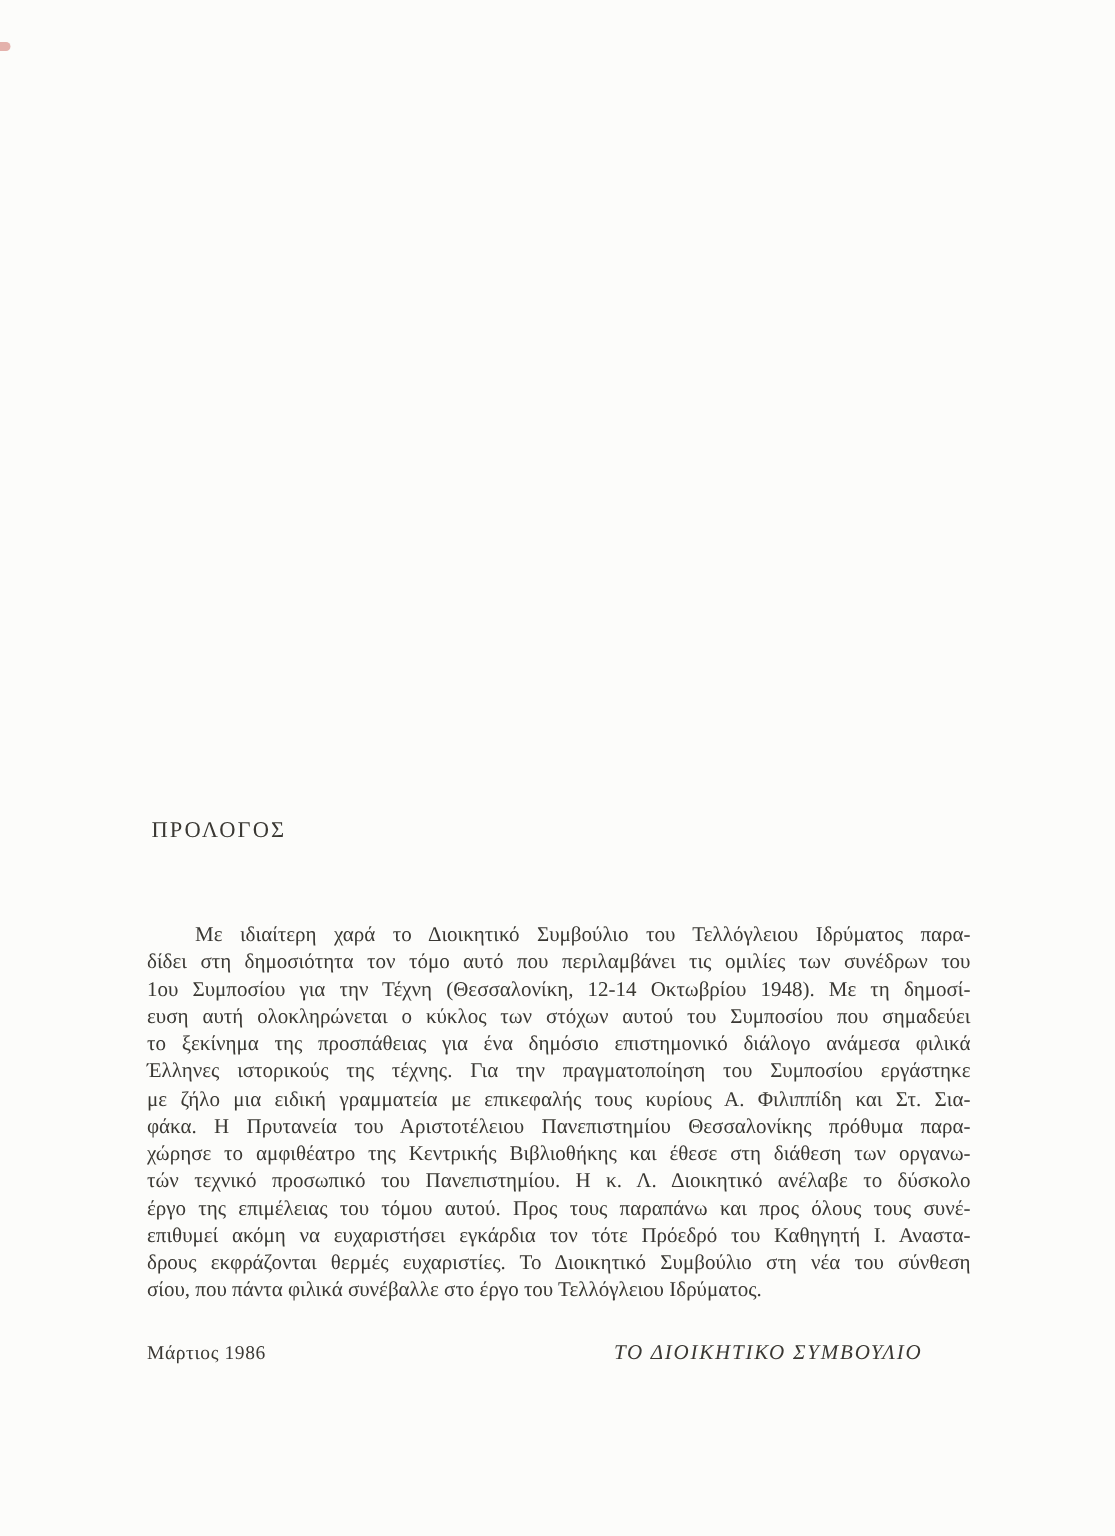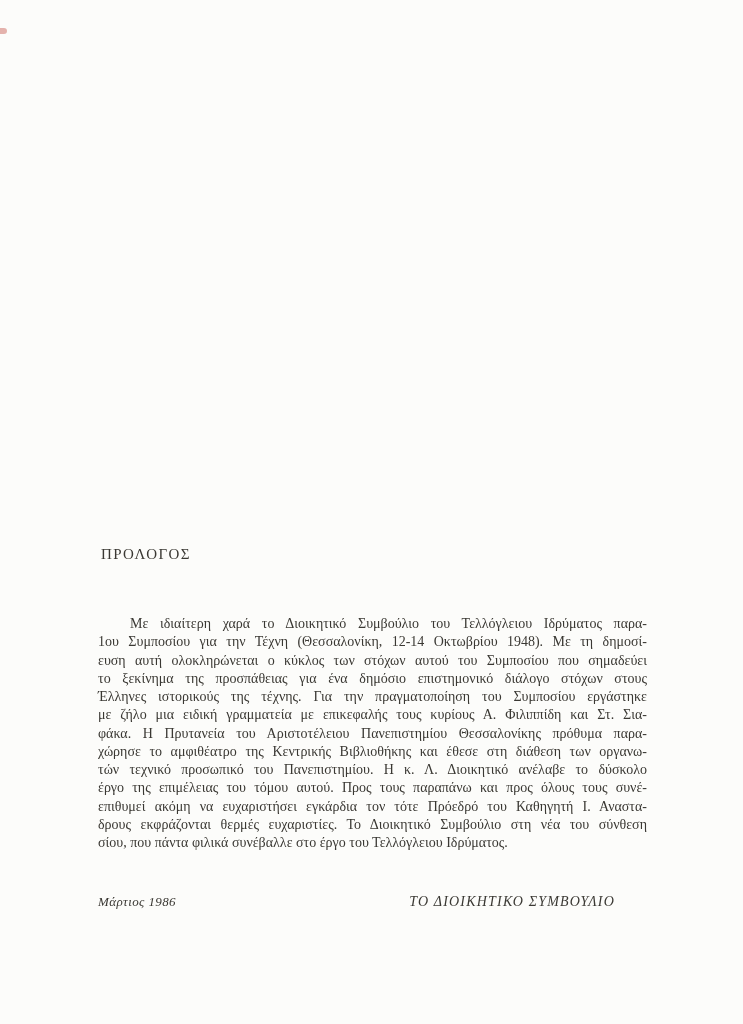--- a/index.html
+++ b/index.html
@@ -66,42 +66,42 @@
     position: absolute;
     left: 98px;
     top: 894px;
     width: 549px;
     display: flex;
     justify-content: space-between;
     align-items: baseline;
     color: var(--text, #3a3833);
   }
   .footer-date {
-    font-style: italic;
     font-size: 13px;
     letter-spacing: 0.4px;
   }
   .footer-sig {
     font-style: italic;
     font-size: 14px;
     letter-spacing: 1.2px;
     margin-right: 32px;
   }
 </style>
 </head>
 <body>
 
 <div class="page">
   <div class="artifact"></div>
   <h1 class="heading">ΠΡΟΛΟΓΟΣ</h1>
   <div class="paragraph">
       <div class="pline">Με ιδιαίτερη χαρά το Διοικητικό Συμβούλιο του Τελλόγλειου Ιδρύματος παρα-</div>
+      <div class="pline">δίδει στη δημοσιότητα τον τόμο αυτό που περιλαμβάνει τις ομιλίες των συνέδρων του</div>
       <div class="pline">1ου Συμποσίου για την Τέχνη (Θεσσαλονίκη, 12-14 Οκτωβρίου 1948). Με τη δημοσί-</div>
       <div class="pline">ευση αυτή ολοκληρώνεται ο κύκλος των στόχων αυτού του Συμποσίου που σημαδεύει</div>
-      <div class="pline">το ξεκίνημα της προσπάθειας για ένα δημόσιο επιστημονικό διάλογο στόχων στους</div>
+      <div class="pline">το ξεκίνημα της προσπάθειας για ένα δημόσιο επιστημονικό διάλογο ανάμεσα φιλικά</div>
       <div class="pline">Έλληνες ιστορικούς της τέχνης. Για την πραγματοποίηση του Συμποσίου εργάστηκε</div>
       <div class="pline">με ζήλο μια ειδική γραμματεία με επικεφαλής τους κυρίους Α. Φιλιππίδη και Στ. Σια-</div>
       <div class="pline">φάκα. Η Πρυτανεία του Αριστοτέλειου Πανεπιστημίου Θεσσαλονίκης πρόθυμα παρα-</div>
       <div class="pline">χώρησε το αμφιθέατρο της Κεντρικής Βιβλιοθήκης και έθεσε στη διάθεση των οργανω-</div>
       <div class="pline">τών τεχνικό προσωπικό του Πανεπιστημίου. Η κ. Λ. Διοικητικό ανέλαβε το δύσκολο</div>
       <div class="pline">έργο της επιμέλειας του τόμου αυτού. Προς τους παραπάνω και προς όλους τους συνέ-</div>
       <div class="pline">επιθυμεί ακόμη να ευχαριστήσει εγκάρδια τον τότε Πρόεδρό του Καθηγητή Ι. Αναστα-</div>
       <div class="pline">δρους εκφράζονται θερμές ευχαριστίες. Το Διοικητικό Συμβούλιο στη νέα του σύνθεση</div>
       <div class="pline">σίου, που πάντα φιλικά συνέβαλλε στο έργο του Τελλόγλειου Ιδρύματος.</div>
     </div>

